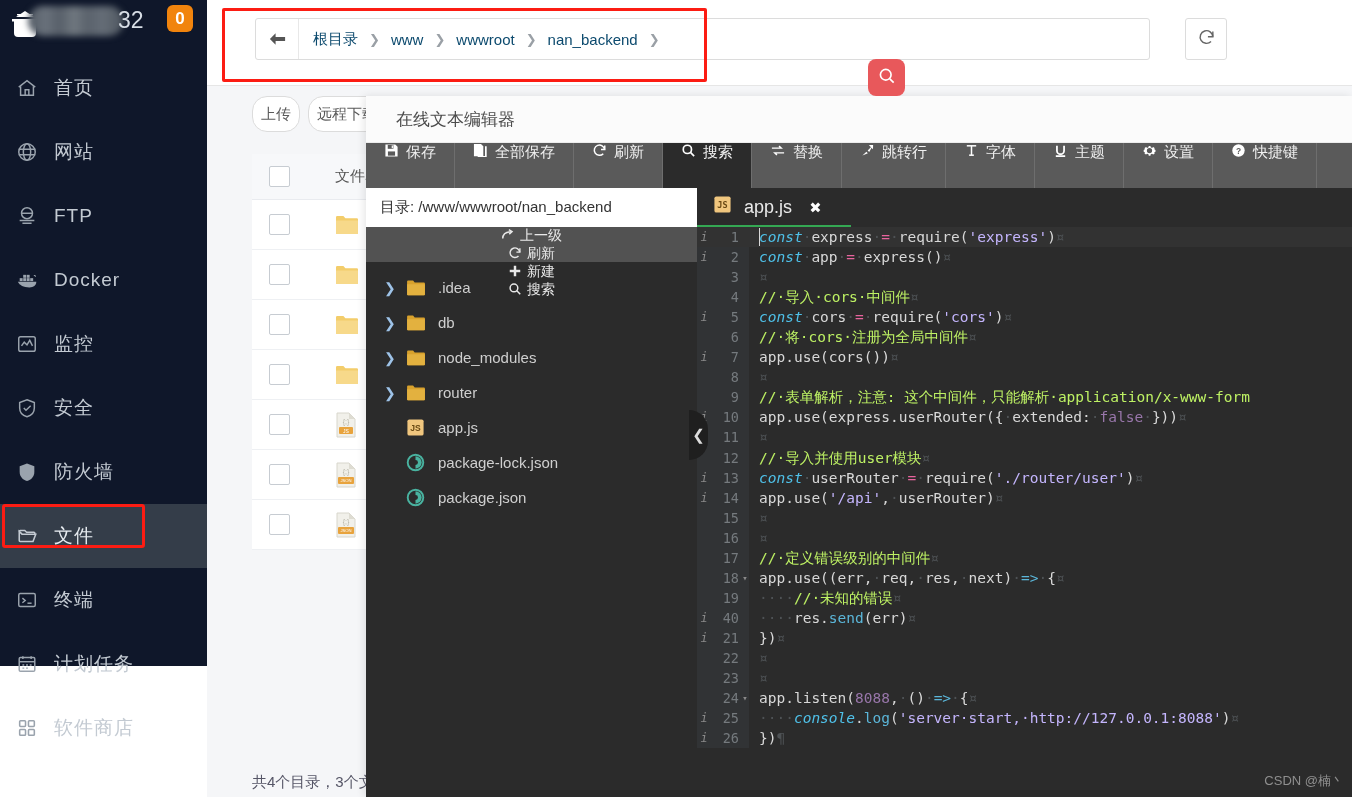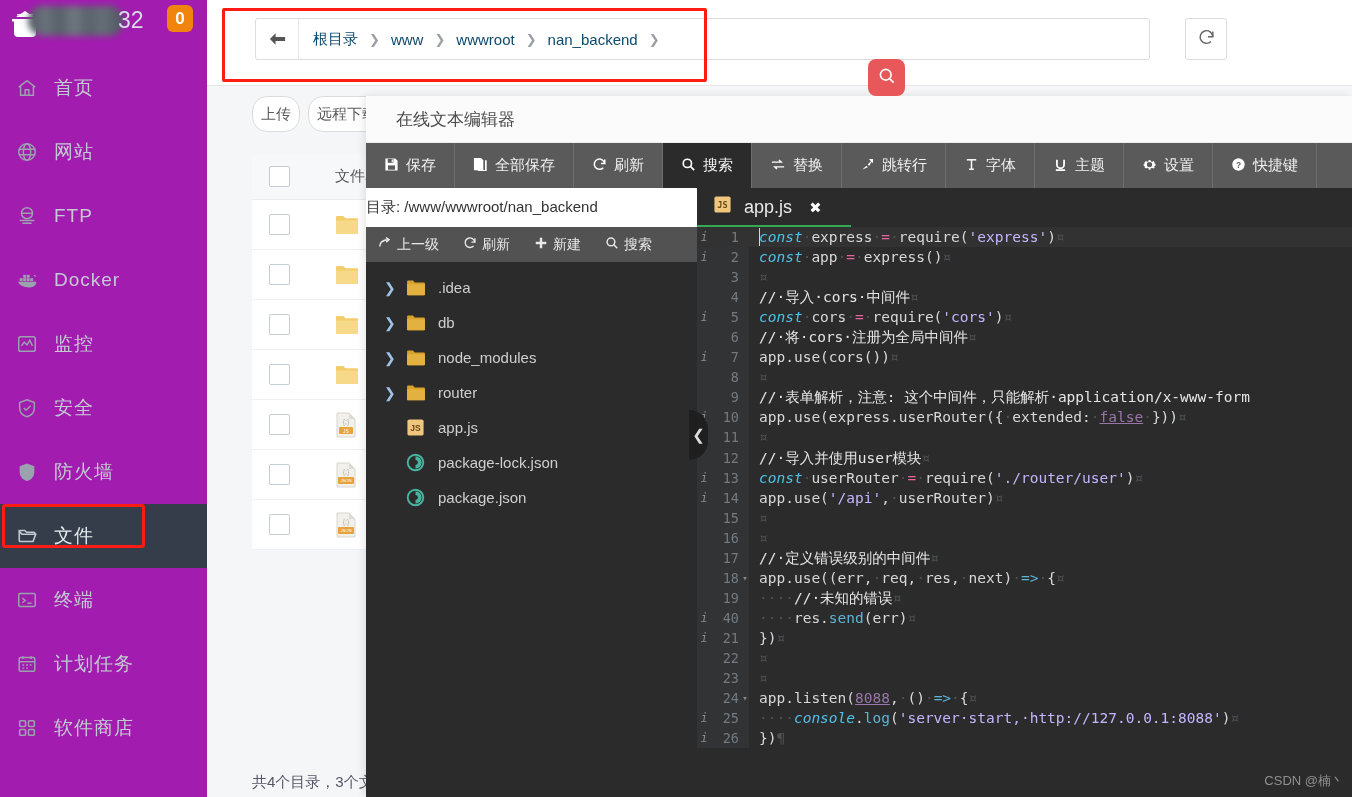--- a/index.html
+++ b/index.html
@@ -7,22 +7,22 @@
     width: 1352px; height: 797px;
     overflow: hidden;
     font-family: "Liberation Sans", "DejaVu Sans", sans-serif;
     background: #ffffff;
   }
   #root { position: relative; width: 1352px; height: 797px; overflow: hidden; }
 
   
   .sidebar {
     position: absolute; left: 0; top: 0;
-    width: 207px; height: 797px;
-    background: #a21caf;
+    width: 207px; height: 666px;
+    background: #0f172a;
   }
   .sb-header {
     height: 50px; display: flex; align-items: center;
     padding: 0 10px; position: relative;
   }
   .sb-logo { width: 30px; height: 32px; flex: 0 0 30px; position: relative; }
   .sb-logo svg { display:block; }
   .sb-userblur {
     position: absolute; left: 28px; top: 6px;
     width: 96px; height: 30px; border-radius: 15px;
@@ -164,41 +164,41 @@
     height: 47px; background: #fbfbfb;
     display: flex; align-items: center; padding-left: 30px;
     font-size: 17px; color: #4c4c4c;
     border-bottom: 1px solid #ececec;
   }
   .ed-toolbar {
     height: 45px; background: #5a5a5a;
     display: flex; align-items: stretch;
   }
   .ed-tb-btn {
-    display: flex; align-items: center; gap: 7px;
+    display: flex; gap: 7px;
     padding: 0 18px; color: #f0f0f0; font-size: 15px;
     border-right: 1px solid #6e6e6e; cursor: pointer;
     white-space: nowrap;
   }
   .ed-tb-btn.active { background: #2b2b2b; }
   .ed-tb-btn svg { flex: 0 0 auto; }
 
   .ed-body {
     position: relative; height: 609px;
     background: #2b2b2b; display: flex;
   }
   .ed-left { width: 331px; height: 609px; background: #2b2b2b; position: relative; }
   .ed-dirbar {
     height: 39px; background: #ffffff; color: #333;
-    display: flex; align-items: center; 
+    display: flex; align-items: center; padding-left: 14px;
     font-size: 15px; white-space: nowrap; overflow: hidden;
   }
   .ed-treetools {
     height: 35px; background: #525252;
-    display: flex; align-items: center; gap: 0px;
+    display: flex; align-items: center; gap: 0px; flex-direction: column;
   }
   .ed-tt-btn {
     display: flex; align-items: center; gap: 5px;
     padding: 0 12px; color: #e8e8e8; font-size: 14px; cursor: pointer;
     white-space: nowrap;
   }
   .ed-tree { padding-top: 8px; }
   .ed-node {
     height: 35px; display: flex; align-items: center;
     padding-left: 18px; color: #cfcfcf; font-size: 15px;
@@ -245,22 +245,22 @@
     font-size: 9px; position: relative; z-index: 2;
   }
   .cl .cc { padding-left: 10px; position: relative; z-index: 2; }
   .cl.first { background: #323232; }
   .caret {
     position: absolute; left: 62px; top: 1px; width: 1px; height: 18px;
     background: #d8d8d8;
   }
   .t-kw2 { color: #4fc1e9; font-style: italic; }
   .t-str { color: #c4b5fd; text-align: center; }
-  .t-num { color: #9876aa; text-decoration: underline; }
-  .t-com { color: #e5e5e5; }
+  .t-num { color: #9876aa; }
+  .t-com { color: #bef264; }
   .t-fn { color: #5bb6d9; }
   .t-op { color: #e8649e; }
   .t-pl { color: #d8d8d8; }
   .t-arrow { color: #5bb6d9; }
   .t-ws { color: #4e5255; }
   .t-pilcrow { color: #4e5255; }
 
   .watermark {
     position: absolute; right: 8px; bottom: 7px;
     color: #8f8f8f; font-size: 13px; z-index: 20;

